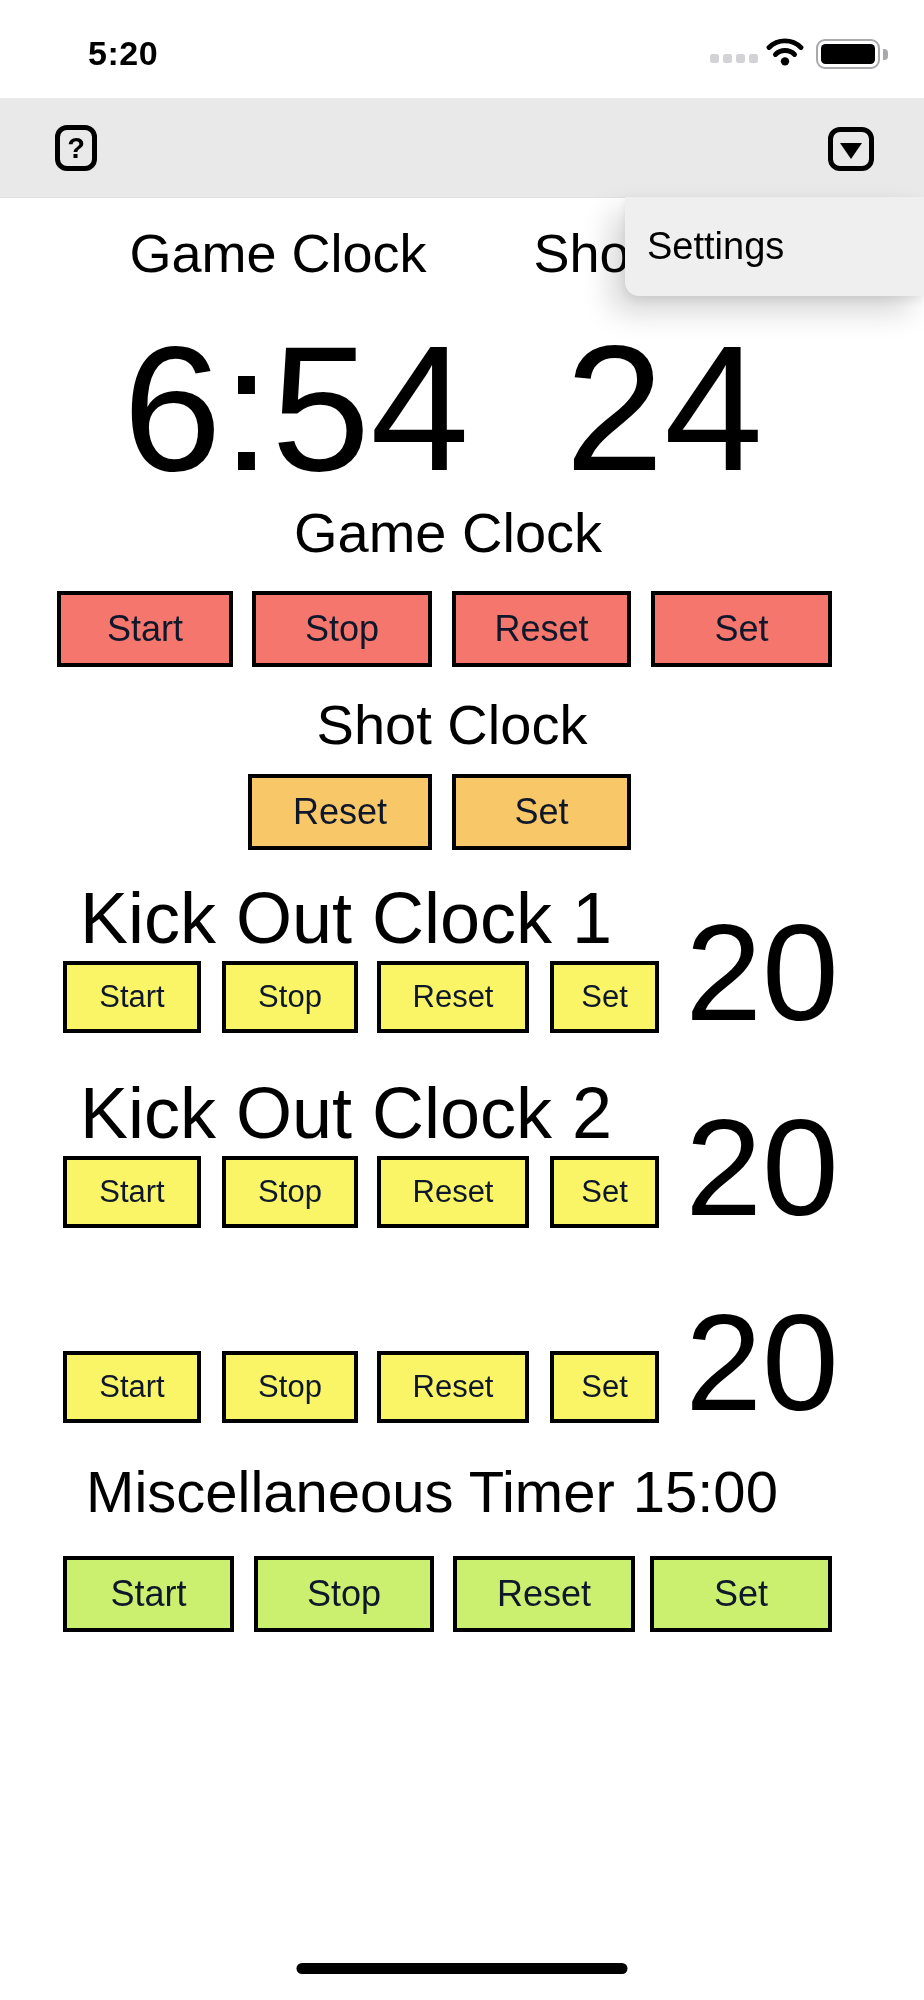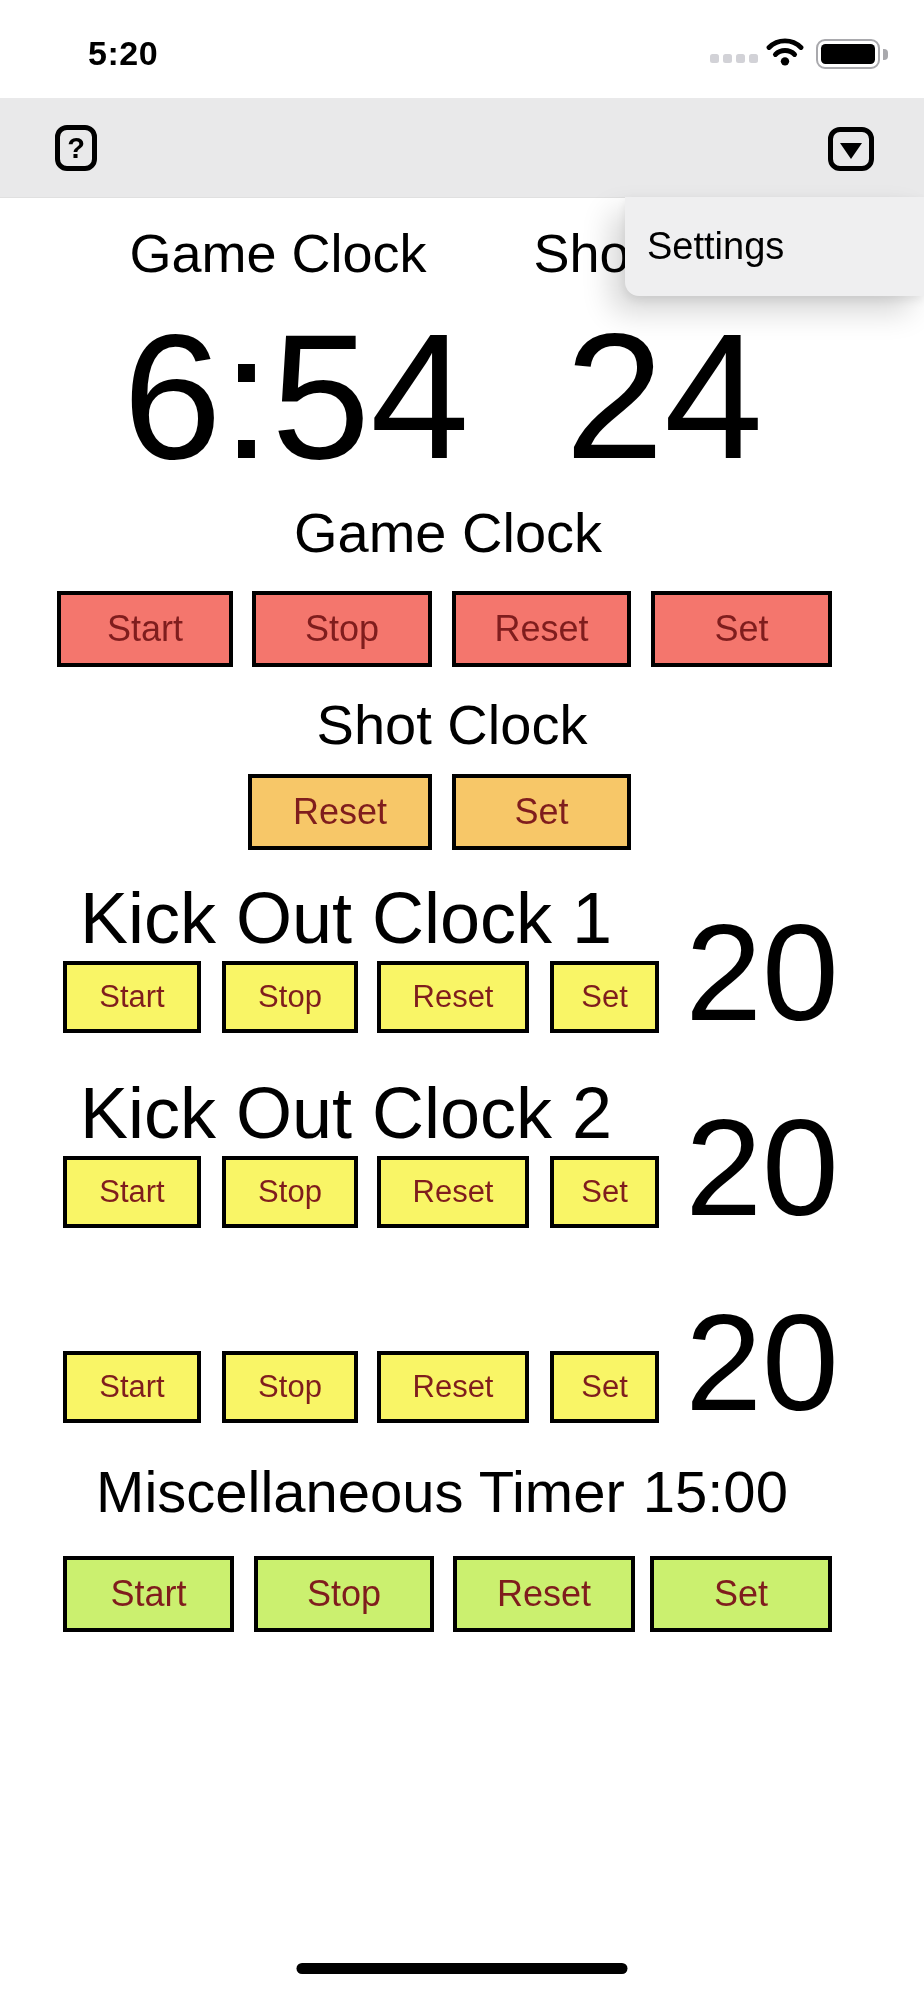--- a/index.html
+++ b/index.html
@@ -27,39 +27,39 @@
   .tri { width:0; height:0; border-left:11px solid transparent; border-right:11px solid transparent;
     border-top:16px solid #000; margin-top:3px; }
   .nav-title { position:absolute; left:0; right:0; top:29px; text-align:center; font-size:37px; font-weight:700; }
   
   .dropdown { position:absolute; left:625px; top:197px; width:299px; height:99px;
     background:var(--menu-bg,#EFEFF0); border-radius:0 0 0 14px; z-index:20;
     box-shadow:-14px 16px 30px rgba(0,0,0,.16), 0 4px 10px rgba(0,0,0,.08); }
   .menu-item { display:flex; align-items:center; height:100%; padding-left:22px; font-size:38px; cursor:pointer; }
   
   .col-hdr { position:absolute; top:222px; transform:translateX(-50%); font-size:54px; white-space:nowrap; z-index:1; }
-  .clock-main { position:absolute; top:308px; transform:translateX(-50%); font-size:178px; line-height:1;
+  .clock-main { position:absolute; top:320px; transform:translateX(-50%); font-size:178px; line-height:1;
     white-space:nowrap; z-index:1; }
   
   .section-label { position:absolute; transform:translateX(-50%); font-size:56px; white-space:nowrap; }
   
   .btn { position:absolute; box-sizing:border-box; border:4px solid #000; display:flex; align-items:center;
-    justify-content:center; font-family:inherit; color:#7f1d1d; padding:0; cursor:pointer; }
+    justify-content:center; font-family:inherit; color:#0f172a; padding:0; cursor:pointer; }
   .btn-lg { height:76px; font-size:36px; }
   .btn-sm { height:72px; font-size:31px; }
   .bg-game { background:var(--game-btn,#F4766D); }
   .bg-shot { background:var(--shot-btn,#F7C768); }
   .bg-kick { background:var(--kick-btn,#F9F566); }
   .bg-misc { background:var(--misc-btn,#CBF06F); }
   
   .kick-row { position:absolute; left:0; width:924px; height:195px; }
   .kick-label { position:absolute; left:346px; top:2px; transform:translateX(-50%); font-size:72px; white-space:nowrap; }
   .kick-value { position:absolute; left:762px; top:28px; transform:translateX(-50%); font-size:138px; line-height:1; }
   
-  .misc-title { position:absolute; left:442px; top:1458px; transform:translateX(-50%);
+  .misc-title { position:absolute; left:432px; top:1458px; transform:translateX(-50%);
     display:flex; gap:18px; font-size:58px; white-space:nowrap;text-align:center; }
   
   .home-indicator { position:absolute; left:50%; top:1963px; transform:translateX(-50%);
     width:331px; height:11px; background:#000; border-radius:6px; }
 </style>
 </head>
 <body>
 
 <div class="phone">
 

